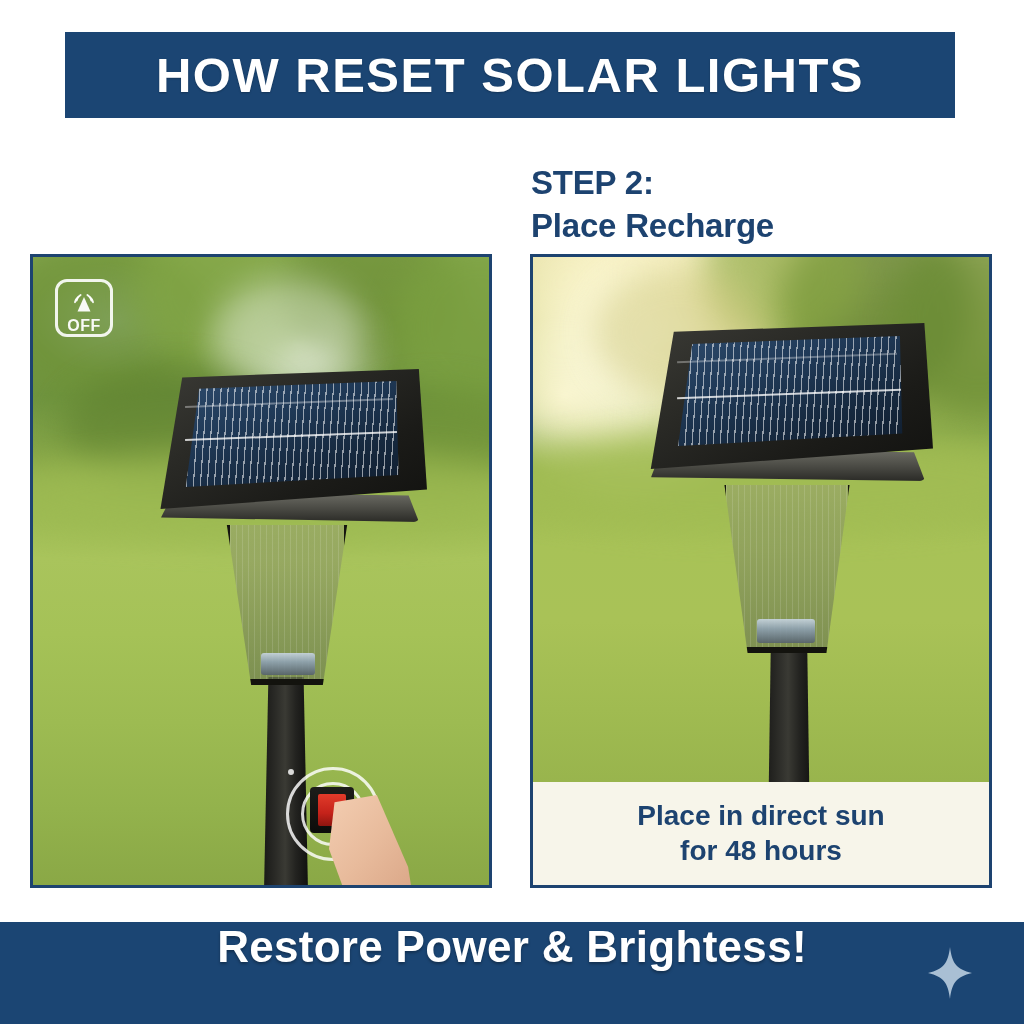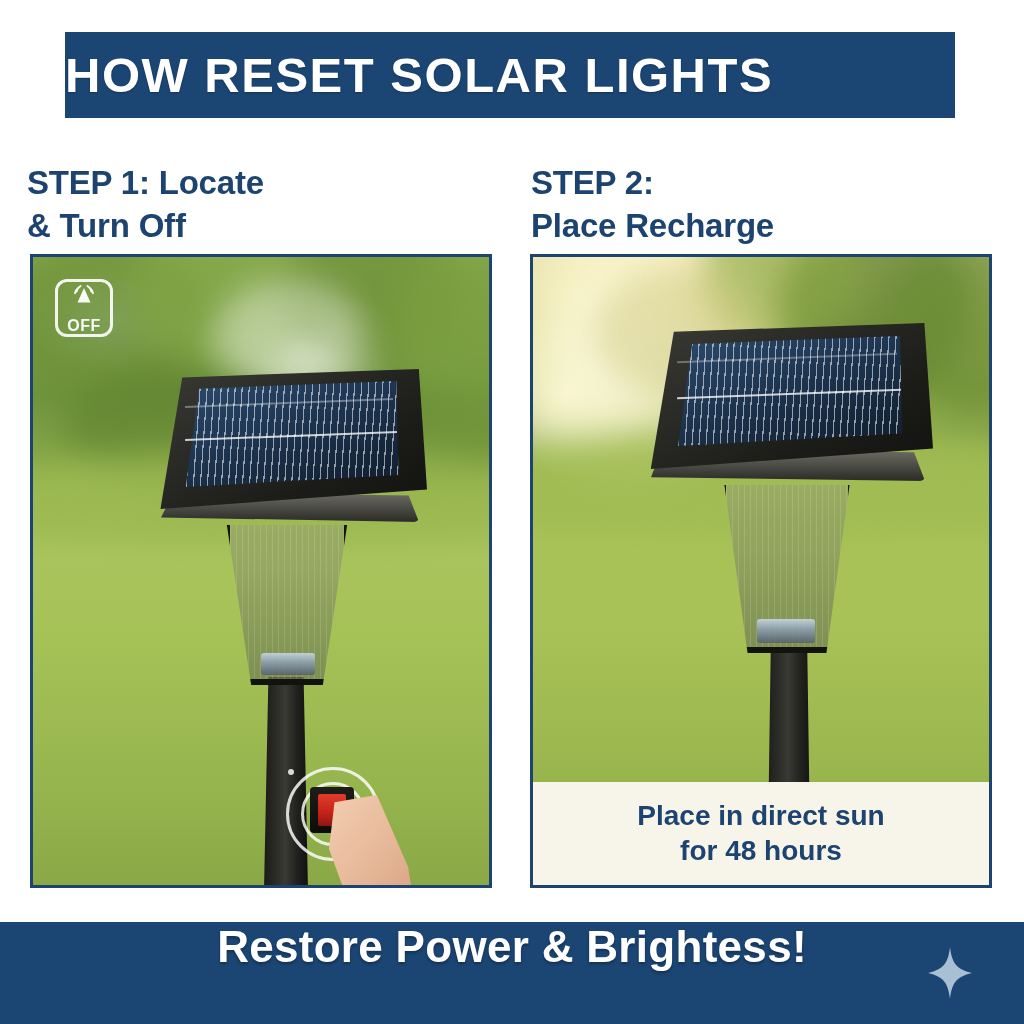--- a/index.html
+++ b/index.html
@@ -22,21 +22,21 @@
   
   .header-bar {
     position: absolute;
     left: 65px;
     top: 32px;
     width: 890px;
     height: 86px;
     background: #1b4573;
     display: flex;
     align-items: center;
-    justify-content: flex-start;
+    justify-content: center;
   }
   .header-title {
     color: #ffffff;
     font-family: "Liberation Sans", sans-serif;
     font-weight: bold;
     font-size: 49px;
     letter-spacing: 1.5px;
     white-space: nowrap;
     text-shadow: 0 1px 2px rgba(0,0,0,.25);
   }
@@ -175,21 +175,21 @@
     position: absolute;
     left: 22px;
     top: 22px;
     width: 58px;
     height: 58px;
     border: 3px solid rgba(255,255,255,.9);
     border-radius: 12px;
     display: flex;
     flex-direction: column;
     align-items: center;
-    justify-content: space-between;
+    justify-content: flex-end;
     gap: 1px;
   }
   .off-badge-label {
     color: rgba(255,255,255,.95);
     font-family: "Liberation Sans", sans-serif;
     font-weight: bold;
     font-size: 16px;
     letter-spacing: .5px;
     line-height: 1;
   }
@@ -269,24 +269,20 @@
 </style>
 </head>
 <body>
 
 <div id="page">
 
   <div class="header-bar">
     <div class="header-title">HOW RESET SOLAR LIGHTS</div>
   </div>
 
-  <div id="step1-heading" class="step-heading">
-    <span style="white-space:pre-line">STEP 1: Locate
-&amp; Turn Off</span>
-  </div>
 
   <div id="step2-heading" class="step-heading">
     <span style="white-space:pre-line">STEP 2:
 Place Recharge</span>
   </div>
 
   <div id="panel-1" class="panel">
     <div class="scene scene-1">
 
       <div class="hedge-blob" style="left:-40px;  top:-30px;  width:210px; height:180px; background:#6e9238;"></div>

